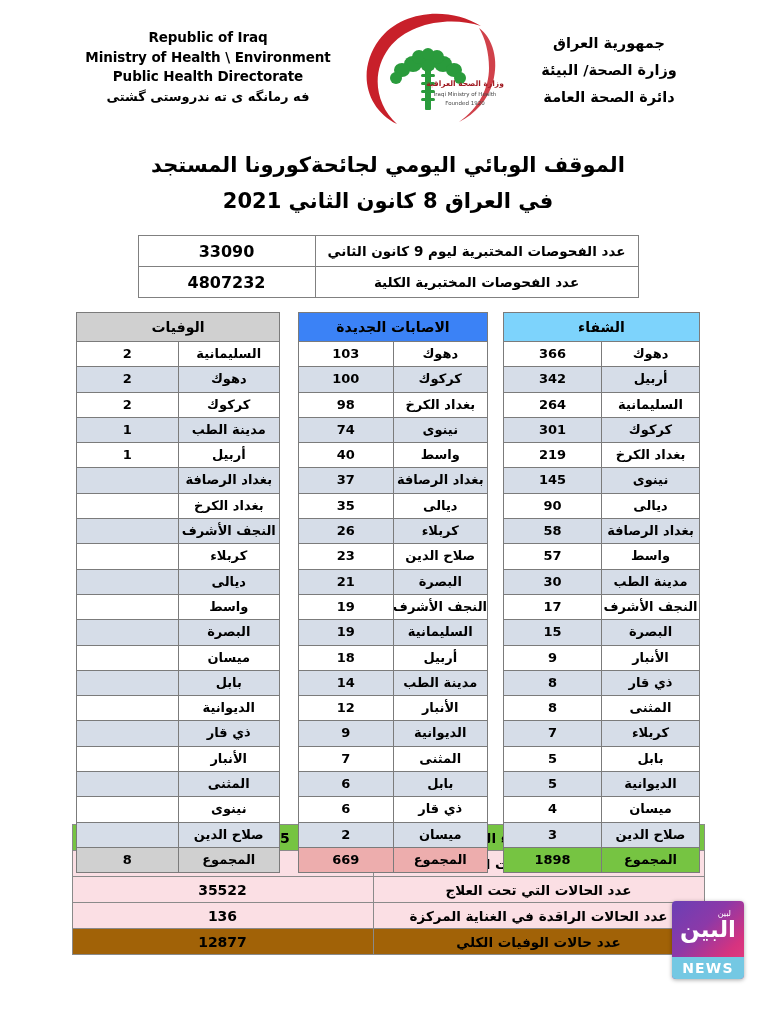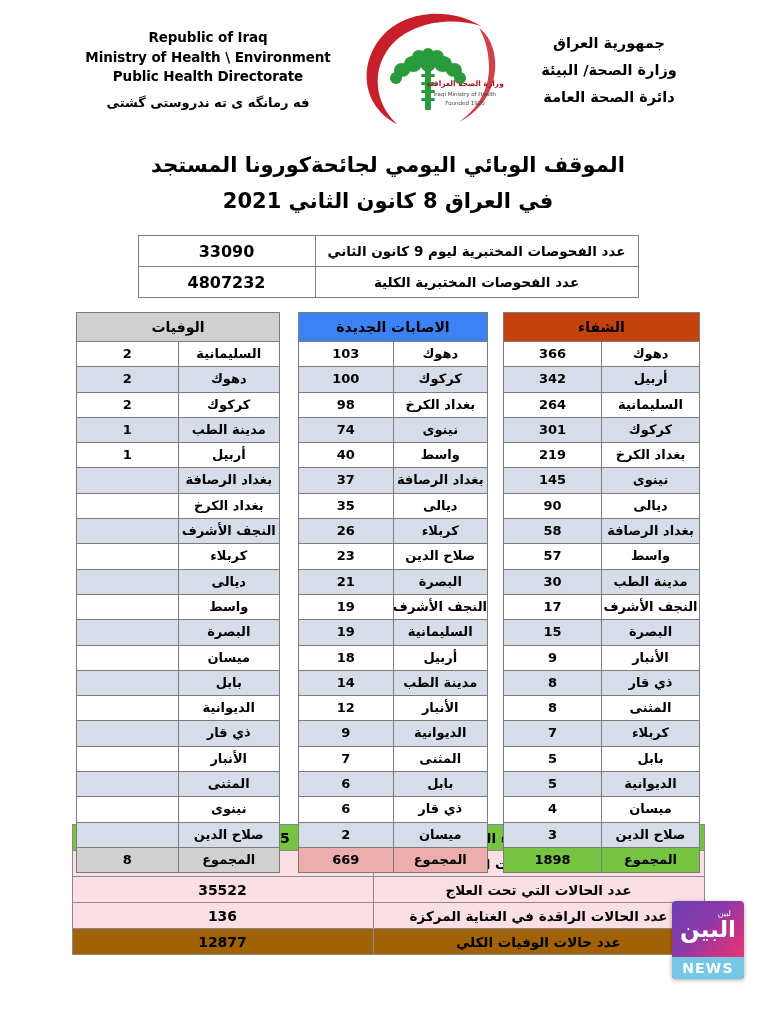--- a/index.html
+++ b/index.html
@@ -27,21 +27,21 @@
     width: 300px;
     text-align: center;
     font-size: 13.5px;
     font-weight: bold;
     line-height: 1.45;
     letter-spacing: -0.1px;
   }
   .hdr-left .kurdish {
     direction: rtl;
     font-size: 13px;
-    margin-top: 7px;
+    margin-top: 1px;
   }
   .hdr-right {
     position: absolute;
     right: 52px; top: 30px;
     width: 230px;
     text-align: center;
     direction: rtl;
     font-size: 14.5px;
     font-weight: bold;
     line-height: 1.85;
@@ -125,21 +125,21 @@
   .dtab .c-num {
     width: 40px;
     background: #ffffff;
     font-size: 13px;
   }
   .dtab tr.alt .c-num { background: #d6dde8; }
 
   
   #tbl-deaths th    { background: #d0d0d0; }
   #tbl-new th       { background: #3b82f6; }
-  #tbl-recovered th { background: #c2410c; }
+  #tbl-recovered th { background: #7dd3fc; }
 
   
   #tbl-deaths tr.total td    { background: #d0d0d0; }
   #tbl-new tr.total td       { background: #edadad; }
   #tbl-recovered tr.total td { background: #76c442; }
 
   
   .summary {
     margin: 22px auto 0 auto;
     border-collapse: collapse;

